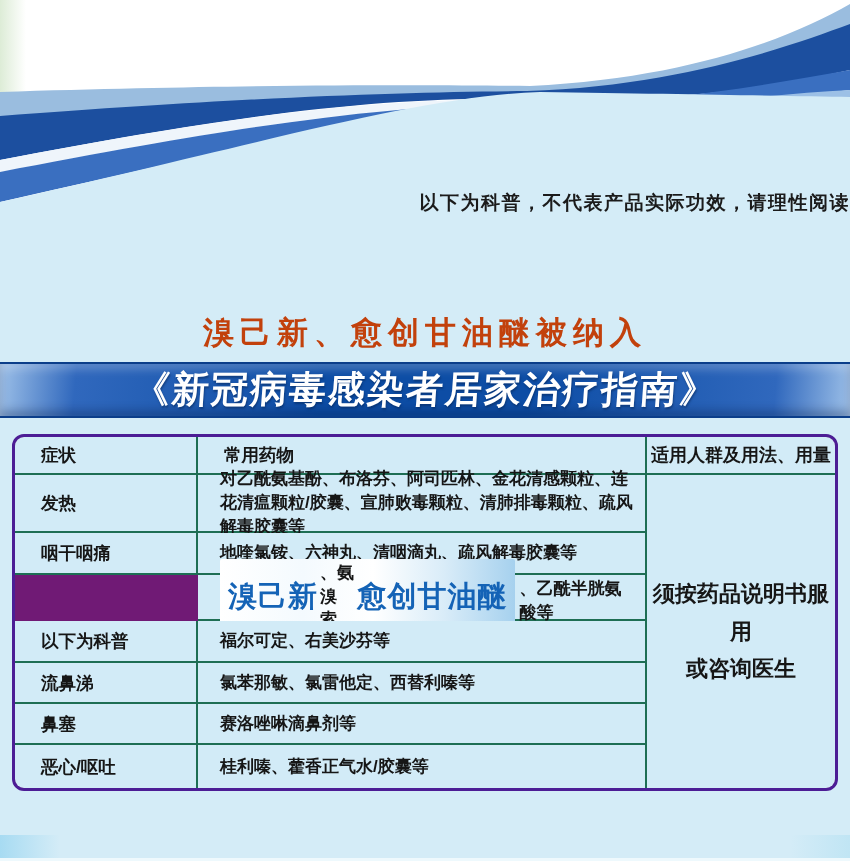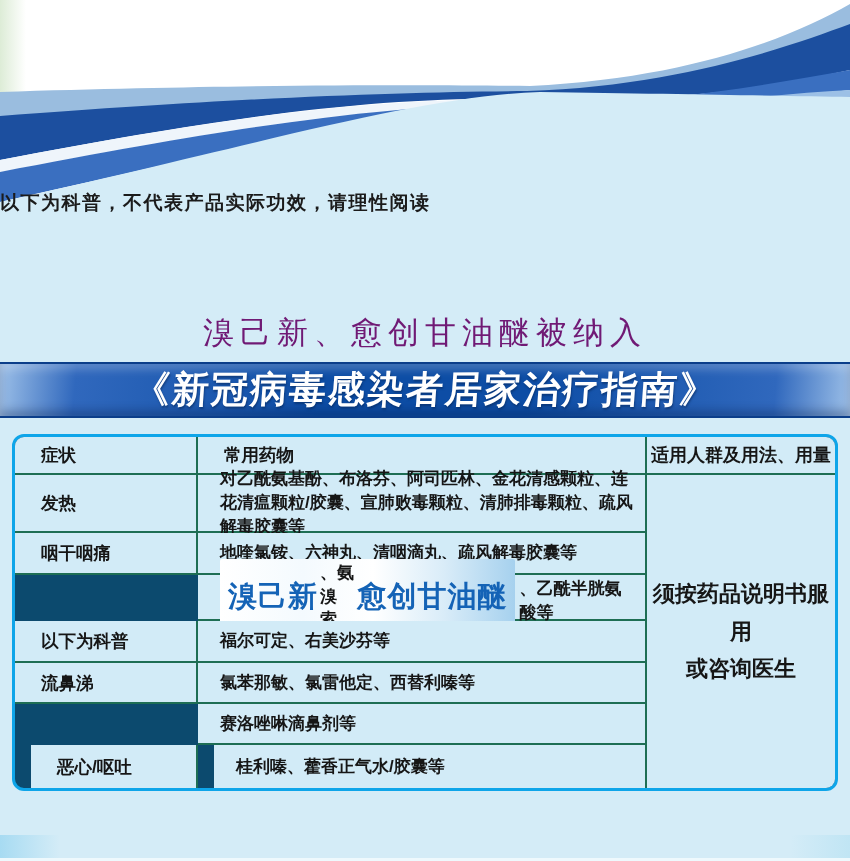--- a/index.html
+++ b/index.html
@@ -9,28 +9,28 @@
     background:#d4ecf7;
   }
   .page{position:relative;width:850px;height:861px;overflow:hidden;}
 
   
   .swoosh{position:absolute;top:0;left:0;width:850px;height:240px;display:block;}
 
   
   .disclaimer{
     position:absolute;top:190px;left:0;width:100%;
-    text-align:left;font-size:19px;font-weight:700;color:#1b1b1b;
+    text-align:right;font-size:19px;font-weight:700;color:#1b1b1b;
     letter-spacing:1.5px;
   }
 
   
   .subtitle{
     position:absolute;top:312px;left:0;width:100%;
-    text-align:center;font-size:31px;font-weight:400;color:#701a75;
+    text-align:center;font-size:31px;font-weight:700;color:#c2410c;
     letter-spacing:6px;
   }
 
   
   .banner{
     position:absolute;top:362px;left:0;width:100%;height:52px;
     background:linear-gradient(95deg,#9dc0e8 0%,#3068bd 9%,#0d4da5 38%,#0d4da5 62%,#3068bd 91%,#9dc0e8 100%);
     border-top:2px solid #0b3e8a;border-bottom:2px solid #0b3e8a;
     display:flex;align-items:center;justify-content:center;
     box-shadow:inset 0 6px 8px rgba(255,255,255,.22), inset 0 -6px 8px rgba(0,20,60,.28);
@@ -38,33 +38,33 @@
   .banner-title{
     font-size:37px;font-weight:900;color:#ffffff;letter-spacing:2px;
     transform:skewX(-4deg);
     text-shadow:1px 2px 2px rgba(8,40,90,.55);
     white-space:nowrap;
   }
 
   
   .med-table{
     position:absolute;left:12px;top:434px;width:826px;height:357px;
-    border:3px solid #0ea5e9;border-radius:12px;overflow:hidden;
+    border:3px solid #4c1d95;border-radius:12px;overflow:hidden;
     display:grid;box-sizing:border-box;
     grid-template-columns:183px 449px 188px;
     grid-template-rows:38px 58px 42px 46px 42px 41px 41px auto;
-    background:#0c4a6e;
+    background:#701a75;
   }
   .cell{
     background:#d2ebf7;box-sizing:border-box;
     border-right:2px solid #1e6e54;border-bottom:2px solid #1e6e54;
     display:flex;align-items:center;color:#161616;
   }
   .cell.last-col{border-right:none;}
-  .cell.last-row{border-bottom:none;margin-left:16px;}
+  .cell.last-row{border-bottom:none;}
   .head{font-weight:700;font-size:18px;}
   .head.sym,.sym{padding-left:26px;}
   .head.center{justify-content:center;padding:8px 4px;text-align:center;}
   .sym{font-weight:700;font-size:17.5px;}
   .meds{padding-left:22px;padding-right:10px;font-weight:600;font-size:17px;line-height:1.4;}
   .note-cell{
     grid-column:3;grid-row:2 / span 7;
     border-right:none;border-bottom:none;
     flex-direction:column;justify-content:center;text-align:center;
     font-weight:700;font-size:22px;line-height:1.7;
@@ -153,20 +153,21 @@
       </span>
       <span class="tail-med">、乙酰半胱氨酸等</span>
     </div>
 
     <div class="cell sym" style="grid-column:1;grid-row:5">以下为科普</div>
     <div class="cell sym" style="grid-column:1;grid-row:6">流鼻涕</div>
 
     <div class="cell meds" style="grid-column:2;grid-row:5">福尔可定、右美沙芬等</div>
     <div class="cell meds" style="grid-column:2;grid-row:6">氯苯那敏、氯雷他定、西替利嗪等</div>
 
+    <div class="cell sym" style="grid-column:1;grid-row:7">鼻塞</div>
     <div class="cell meds" style="grid-column:2;grid-row:7">赛洛唑啉滴鼻剂等</div>
 
     <div class="cell sym last-row" style="grid-column:1;grid-row:8">恶心/呕吐</div>
     <div class="cell meds last-row" style="grid-column:2;grid-row:8">桂利嗪、藿香正气水/胶囊等</div>
 
   </div>
 
   <div class="bottom-glow"></div>
   <div class="bottom-line"></div>
 

